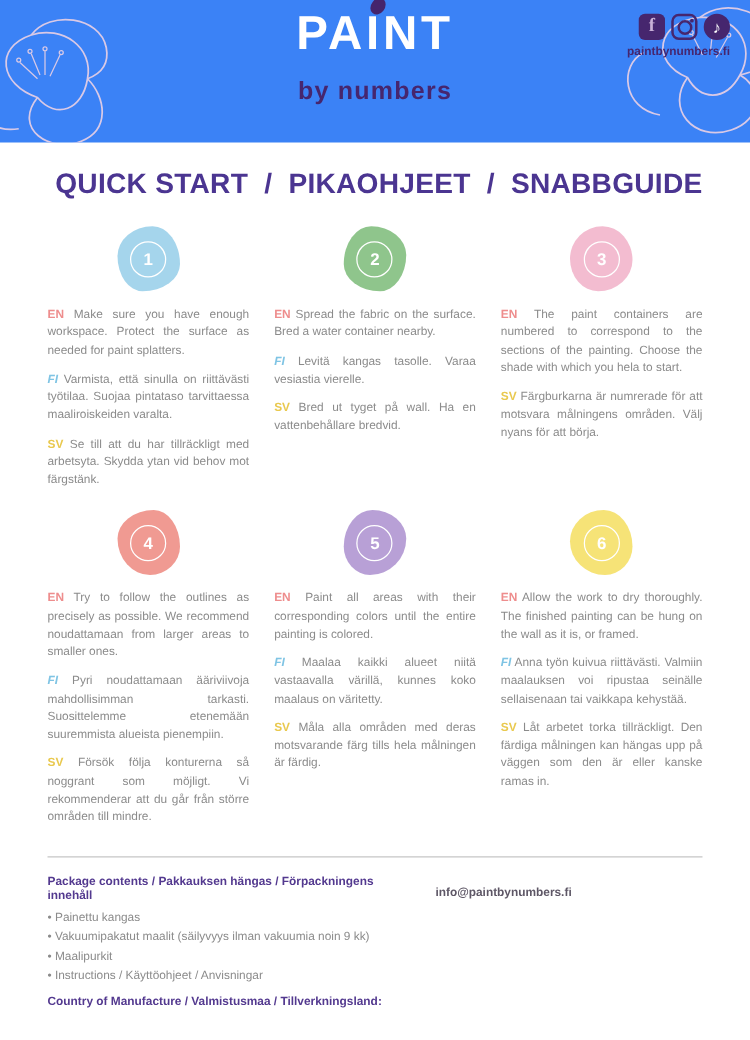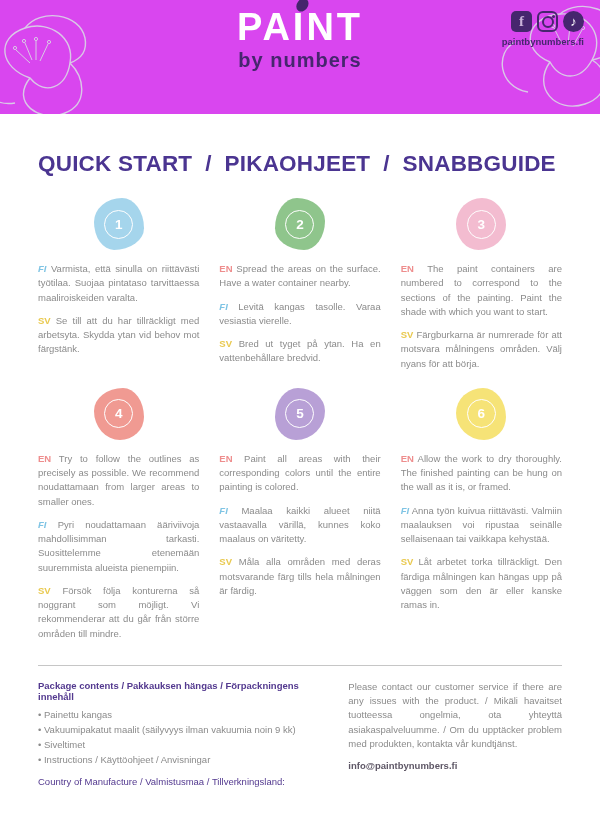--- a/index.html
+++ b/index.html
@@ -3,52 +3,52 @@
 <meta charset="utf-8">
 <style>
   html,body { margin:0; padding:0; background:#e8e8e8; }
   .page {
     width:600px; height:832px; margin:0 auto; background:#ffffff;
     position:relative; overflow:hidden;
     font-family:"Liberation Sans", sans-serif;
   }
 
   
-  .header { height:114px; background:#d946ef; position:relative; overflow:hidden; }
+  .header { height:114px; background:#3b82f6; position:relative; overflow:hidden; }
   .flower { position:absolute; pointer-events:none; }
   .flower-left  { left:-30px; top:8px; }
   .flower-right { right:-40px; top:2px; }
 
   .logo { position:absolute; top:8px; left:0; right:0; text-align:center; }
   .logo-paint {
     display:inline-block; position:relative; line-height:1;
     font-size:38px; font-weight:bold; color:#ffffff; letter-spacing:3px;
   }
   .drop {
     position:absolute; top:-10px; left:50%; margin-left:-3px;
     width:11px; height:14px; background:#45256d;
     border-radius:2px 75% 70% 70%; transform:rotate(38deg);
   }
-  .logo-by { font-size:20px; font-weight:bold; color:#46266e; letter-spacing:1px; margin-top:3px; }
+  .logo-by { font-size:20px; font-weight:bold; color:#46266e; letter-spacing:1px; margin-top:16px; }
 
   .social { position:absolute; top:11px; right:16px; text-align:right; }
   .social-icons { display:flex; gap:5px; justify-content:flex-end; }
   .icon { width:21px; height:21px; box-sizing:border-box; display:flex; align-items:center; justify-content:center; }
   .icon-fb { background:#46266e; border-radius:5px; color:#c9b1d8; font-weight:bold; font-size:15px; font-family:"Liberation Serif", serif; }
   .icon-ig { border:2.5px solid #46266e; border-radius:6px; position:relative; background:transparent; }
   .icon-ig .lens { width:8px; height:8px; border:2.5px solid #46266e; border-radius:50%; }
   .icon-ig .dot  { position:absolute; top:1.5px; right:1.5px; width:3px; height:3px; background:#46266e; border-radius:50%; }
   .icon-tt { background:#46266e; border-radius:50%; color:#ffffff; font-size:13px; }
   .site { margin-top:4px; font-size:9.5px; font-weight:bold; color:#46266e;text-align:center; }
 
   
   .content { padding:0 38px; }
   .title {
-    margin:37px 0 12px; color:#4b3591; font-weight:bold;
-    font-size:22.5px; letter-spacing:0.2px; white-space:pre;
+    margin:20px 0 12px; color:#4b3591; font-weight:bold;
+    font-size:22.5px; letter-spacing:0.2px; white-space:pre;text-align:right;
   }
 
   .steps { display:grid; grid-template-columns:1fr 1fr 1fr; column-gap:20px; }
   .blob-wrap { height:58px; display:flex; align-items:center; justify-content:center; margin-top:6px; }
   .row2 .blob-wrap { margin-top:14px; }
   .blob { width:50px; height:52px; display:flex; align-items:center; justify-content:center; }
   .b1 { border-radius:56% 44% 60% 40% / 46% 58% 42% 54%; }
   .b2 { border-radius:44% 56% 42% 58% / 58% 44% 56% 42%; }
   .b3 { border-radius:52% 48% 55% 45% / 50% 52% 48% 50%; }
   .b4 { border-radius:58% 42% 48% 52% / 44% 56% 44% 56%; }
@@ -68,21 +68,21 @@
   .divider { border:none; border-top:1.5px solid #c6c6c6; margin:24px 0 14px; }
 
   .footer-cols { display:flex; gap:24px; }
   .pkg { flex:1.34; }
   .svc { flex:1; }
   .foot-h { margin:0 0 5px; color:#53398f; font-weight:bold; font-size:9.5px; }
   .pkg ul { margin:0; padding:0; list-style:none; }
   .pkg li { color:#8b8b8b; font-size:9.5px; line-height:1.6; }
   .pkg li::before { content:"• "; color:#8b8b8b; }
   .country { margin-top:7px; font-size:9.5px; line-height:1.4; }
-  .country .country-label { color:#53398f; font-weight:normal; }
+  .country .country-label { color:#53398f; font-weight:bold; }
   .svc p.body { margin:0; color:#8b8b8b; font-size:9.5px; line-height:1.5; text-align:justify; }
   .email { margin-top:9px; font-size:9.5px; font-weight:bold; color:#5e5766; }
 </style>
 </head>
 <body>
 
 <div class="page">
 
   <header class="header">
     <svg class="flower flower-left" width="200" height="120" viewBox="0 0 200 120" fill="none" stroke="#d9c9e6" stroke-width="1.4">
@@ -141,40 +141,41 @@
 
     <h1 class="title">QUICK START  /  PIKAOHJEET  /  SNABBGUIDE</h1>
 
     <section class="steps">
       <div class="step">
         <div class="blob-wrap">
           <div class="blob b1" style="background: rgb(165, 213, 236);">
             <div class="ring">1</div>
           </div>
         </div>
+        <p><span class="lab lab-en">EN</span> <span>Make sure you have enough workspace. Protect the surface as needed for paint splatters.</span></p>
         <p><span class="lab lab-fi">FI</span> <span>Varmista, että sinulla on riittävästi työtilaa. Suojaa pintataso tarvittaessa maaliroiskeiden varalta.</span></p>
         <p><span class="lab lab-sv">SV</span> <span>Se till att du har tillräckligt med arbetsyta. Skydda ytan vid behov mot färgstänk.</span></p>
       </div>
       <div class="step">
         <div class="blob-wrap">
           <div class="blob b2" style="background: rgb(143, 197, 140);">
             <div class="ring">2</div>
           </div>
         </div>
-        <p><span class="lab lab-en">EN</span> <span>Spread the areas on the surface. Have a water container nearby.</span></p>
+        <p><span class="lab lab-en">EN</span> <span>Spread the fabric on the surface. Bred a water container nearby.</span></p>
         <p><span class="lab lab-fi">FI</span> <span>Levitä kangas tasolle. Varaa vesiastia vierelle.</span></p>
-        <p><span class="lab lab-sv">SV</span> <span>Bred ut tyget på ytan. Ha en vattenbehållare bredvid.</span></p>
+        <p><span class="lab lab-sv">SV</span> <span>Bred ut tyget på wall. Ha en vattenbehållare bredvid.</span></p>
       </div>
       <div class="step">
         <div class="blob-wrap">
           <div class="blob b3" style="background: rgb(243, 188, 208);">
             <div class="ring">3</div>
           </div>
         </div>
-        <p><span class="lab lab-en">EN</span> <span>The paint containers are numbered to correspond to the sections of the painting. Paint the shade with which you want to start.</span></p>
+        <p><span class="lab lab-en">EN</span> <span>The paint containers are numbered to correspond to the sections of the painting. Choose the shade with which you hela to start.</span></p>
         <p><span class="lab lab-sv">SV</span> <span>Färgburkarna är numrerade för att motsvara målningens områden. Välj nyans för att börja.</span></p>
       </div>
     </section>
 
     <section class="steps row2">
       <div class="step">
         <div class="blob-wrap">
           <div class="blob b4" style="background: rgb(240, 154, 146);">
             <div class="ring">4</div>
           </div>
@@ -206,28 +207,27 @@
     </section>
 
     <hr class="divider">
 
     <section class="footer-cols">
       <div class="pkg">
         <p class="foot-h">Package contents / Pakkauksen hängas / Förpackningens innehåll</p>
         <ul>
           <li>Painettu kangas</li>
           <li>Vakuumipakatut maalit (säilyvyys ilman vakuumia noin 9 kk)</li>
-          <li>Siveltimet</li>
+          <li>Maalipurkit</li>
           <li>Instructions / Käyttöohjeet / Anvisningar</li>
         </ul>
         <p class="country">
           <span class="country-label">Country of Manufacture / Valmistusmaa / Tillverkningsland:</span>
           
         </p>
       </div>
       <div class="svc">
-        <p class="body">Please contact our customer service if there are any issues with the product. / Mikäli havaitset tuotteessa ongelmia, ota yhteyttä asiakaspalveluumme. / Om du upptäcker problem med produkten, kontakta vår kundtjänst.</p>
         <p class="email">info@paintbynumbers.fi</p>
       </div>
     </section>
 
   </main>
 </div>
 
 </body></html>

